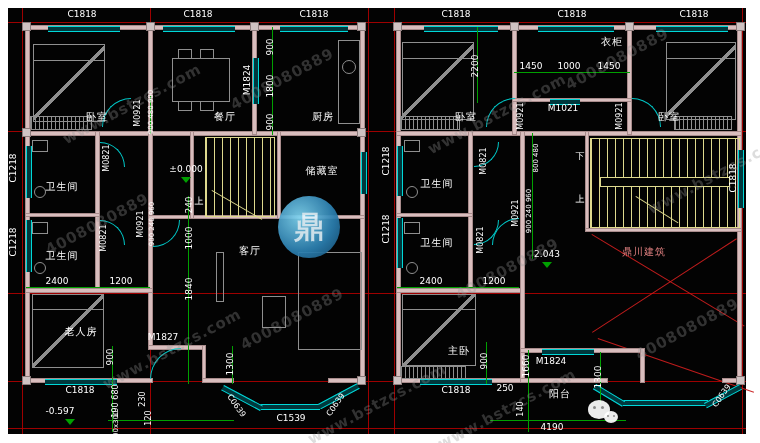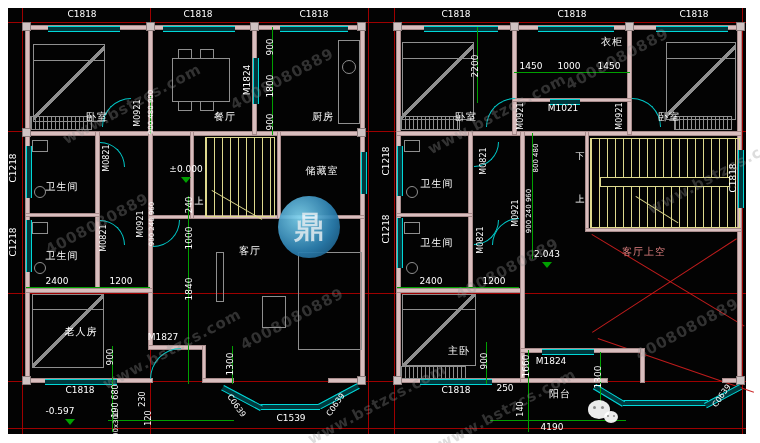--- a/index.html
+++ b/index.html
@@ -276,21 +276,21 @@
   <span class="t cn" style="left:437px;top:243px">卫生间</span>
   <span class="t v s8" style="left:484px;top:161px">M0821</span>
   <span class="t v s8" style="left:481px;top:240px">M0821</span>
   <span class="t v s8" style="left:516px;top:213px">M0921</span>
   <span class="t v s7" style="left:529px;top:211px">900 240 960</span>
   <span class="t" style="left:547px;top:254px">2.043</span>
   <div class="tri" style="left:547px;top:262px"></div>
   <span class="t" style="left:580px;top:156px">下</span>
   <span class="t" style="left:580px;top:199px">上</span>
   <span class="t v" style="left:733px;top:178px">C1818</span>
-  <span class="t cn red" style="left:644px;top:252px">客厅上空</span>
+  <span class="t cn red" style="left:644px;top:252px">鼎川建筑</span>
   <span class="t cn" style="left:459px;top:351px">主卧</span>
   <span class="t" style="left:431px;top:281px">2400</span>
   <span class="t" style="left:494px;top:281px">1200</span>
   <span class="t v" style="left:484px;top:361px">900</span>
   <span class="t" style="left:456px;top:390px">C1818</span>
   <span class="t" style="left:505px;top:388px">250</span>
   <span class="t v" style="left:526px;top:366px">1660</span>
   <span class="t v s8" style="left:521px;top:409px">140</span>
   <span class="t" style="left:551px;top:361px">M1824</span>
   <span class="t cn" style="left:560px;top:394px">阳台</span>

